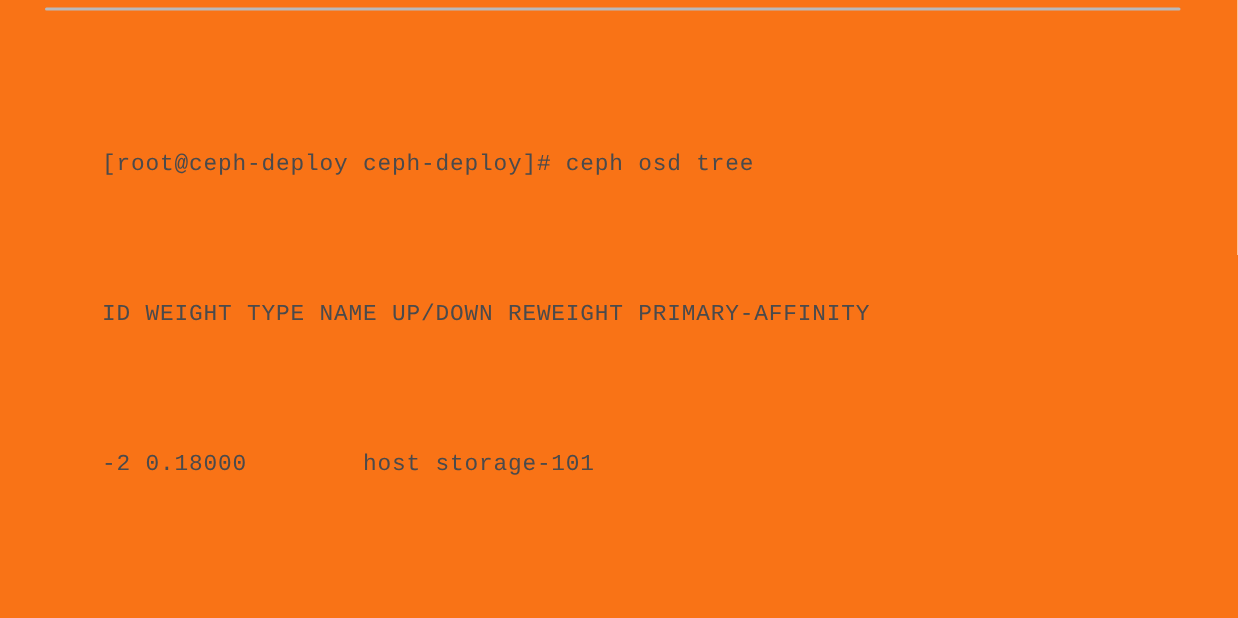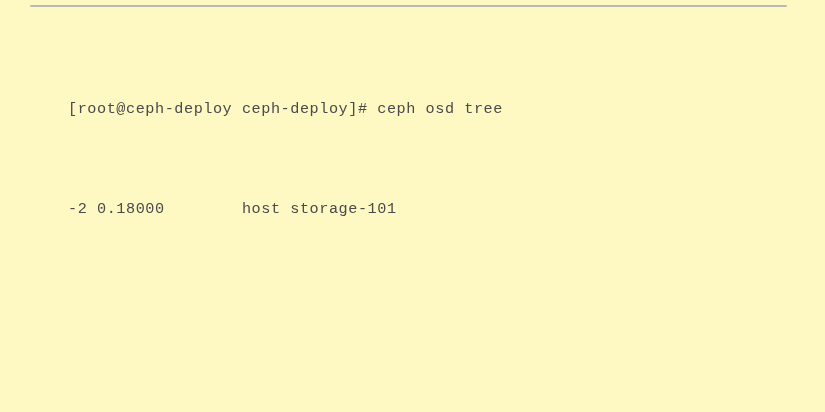--- a/index.html
+++ b/index.html
@@ -6,21 +6,21 @@
   html, body {
     margin: 0;
     padding: 0;
     background: #ffffff;
   }
 
   #screen {
     position: relative;
     width: 825px;
     height: 412px;
-    background: #fef9c3;
+    background: #f97316;
     overflow: hidden;
   }
 
   
   #top-rule {
     position: absolute;
     left: 30px;
     top: 5px;
     width: 757px;
     height: 2px;
@@ -53,20 +53,21 @@
 </style>
 </head>
 <body>
 
 <div id="screen">
 
   <div id="top-rule"></div>
 
   <div id="terminal">
     <div class="line prompt">[root@ceph-deploy ceph-deploy]# ceph osd tree</div>
+    <div class="line">ID WEIGHT TYPE NAME UP/DOWN REWEIGHT PRIMARY-AFFINITY</div>
     <div class="line">-2 0.18000        host storage-101</div>
     
     
     
     
     
     
     
   </div>
 

